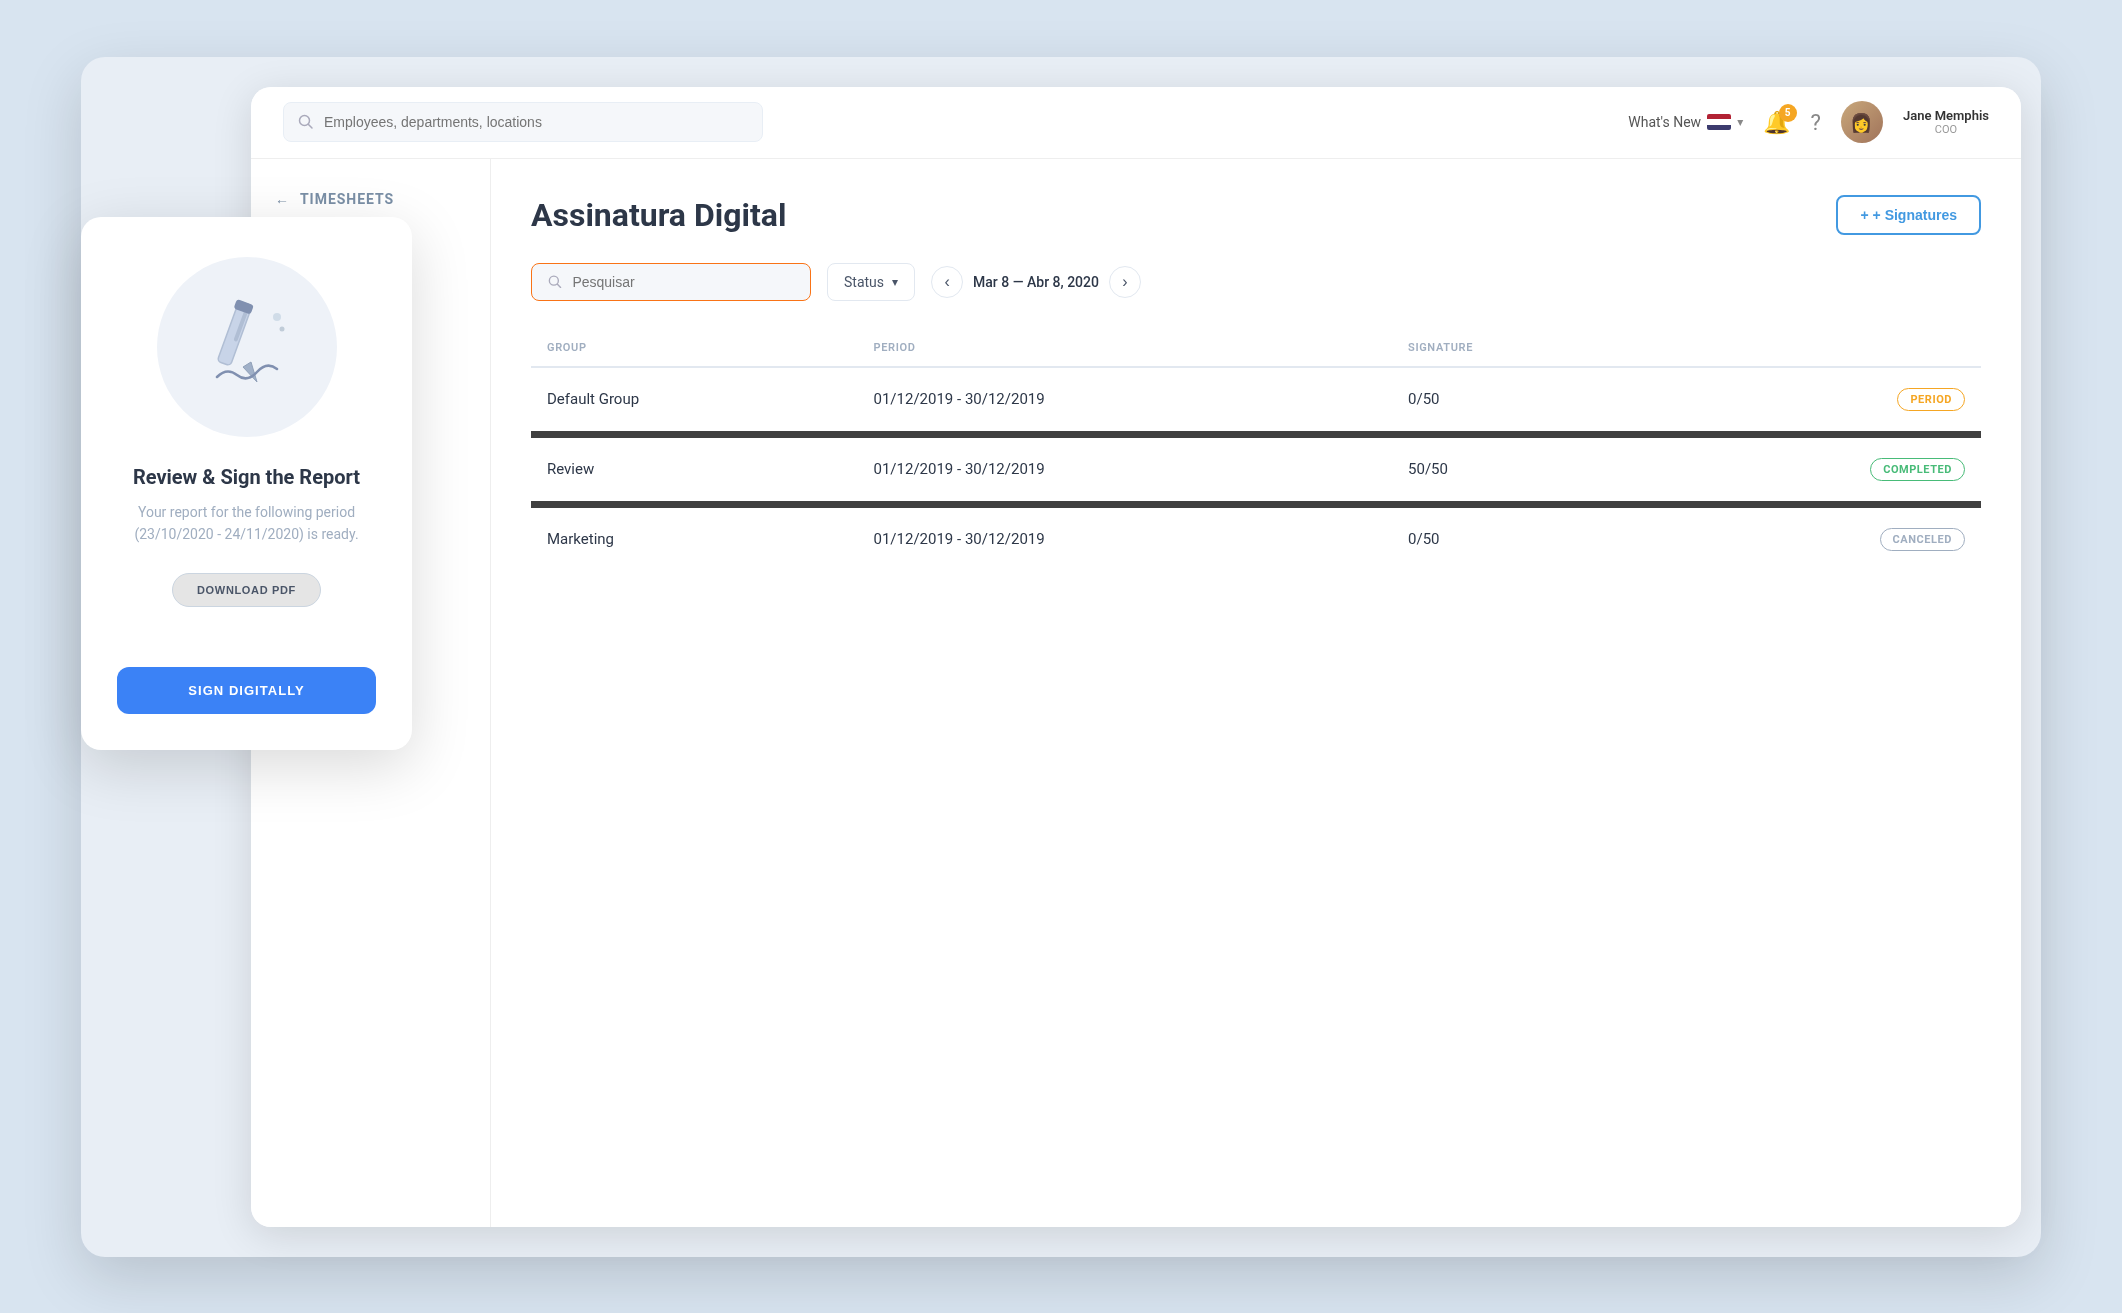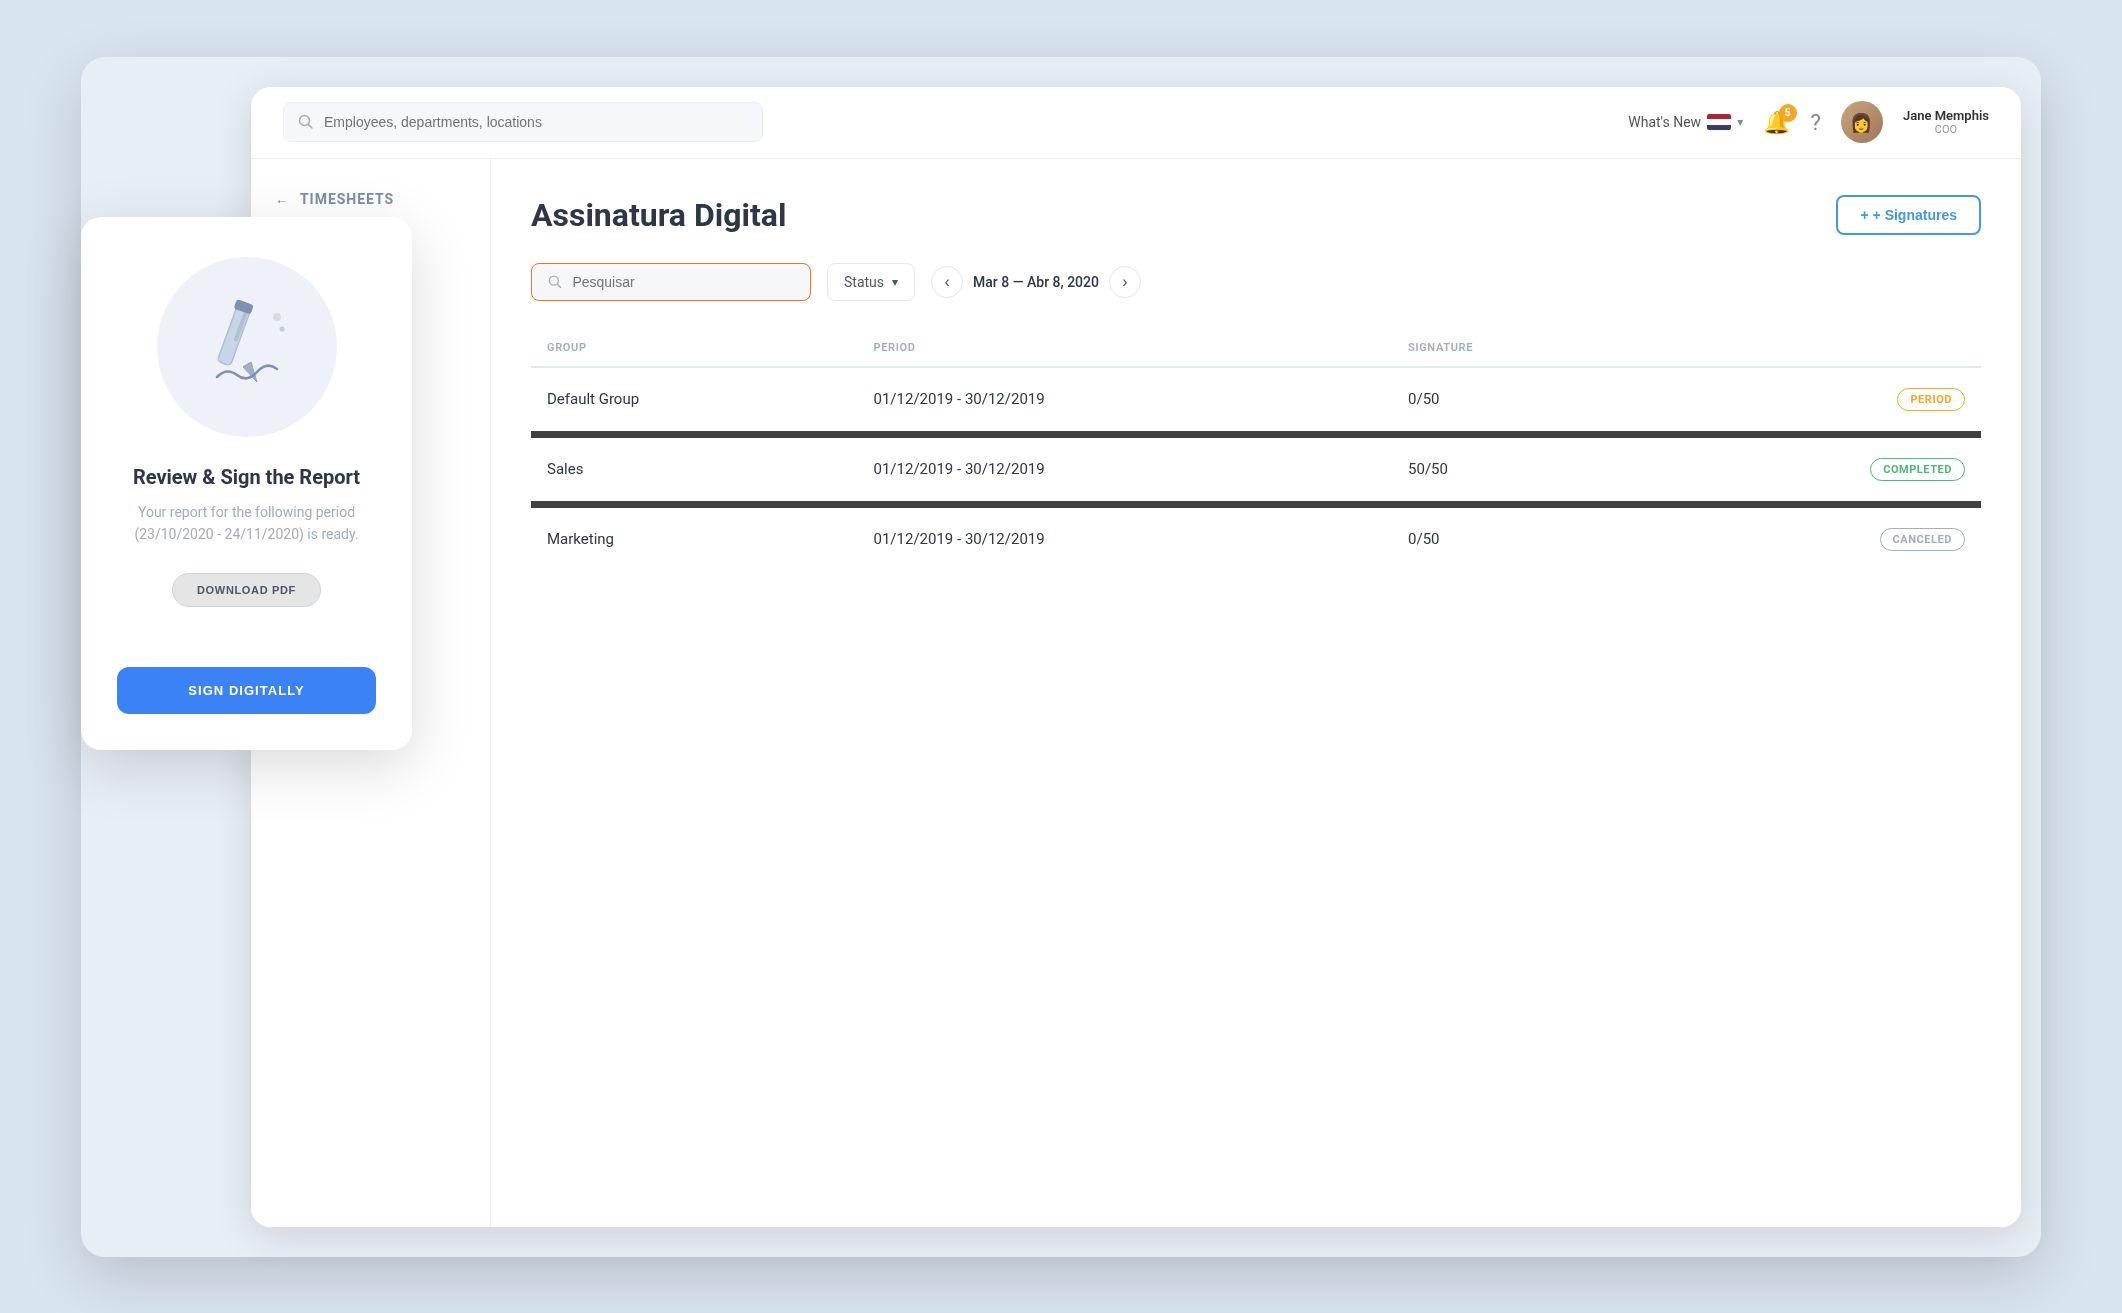--- a/index.html
+++ b/index.html
@@ -575,21 +575,21 @@
 
           <tr>
       <td>Default Group</td>
       <td>01/12/2019 - 30/12/2019</td>
       <td>0/50</td>
       <td style="text-align:right;">
         <span class="status-badge badge-pending">PERIOD</span>
       </td>
     </tr>
               <tr>
-      <td>Sales</td>
+      <td>Review</td>
       <td>01/12/2019 - 30/12/2019</td>
       <td>50/50</td>
       <td style="text-align:right;">
         <span class="status-badge badge-completed">COMPLETED</span>
       </td>
     </tr>
               <tr>
       <td>Marketing</td>
       <td>01/12/2019 - 30/12/2019</td>
       <td>0/50</td>

